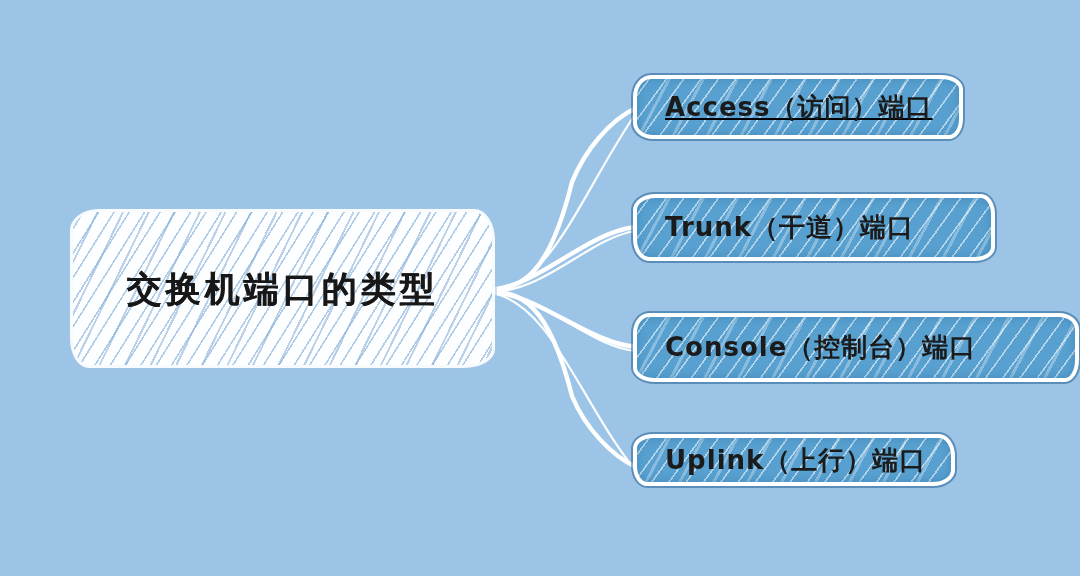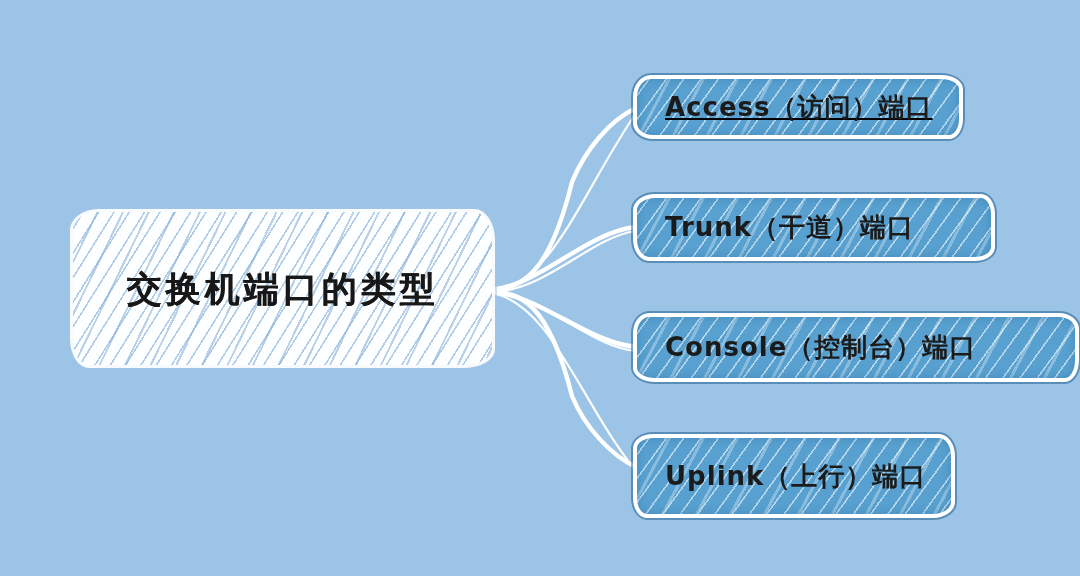--- a/index.html
+++ b/index.html
@@ -94,21 +94,21 @@
   .branch-label {
     font-size: 26px;
     font-weight: 600;
     letter-spacing: 1px;
     color: #1b1b1b;
     white-space: nowrap;
   }
   .branch-access  { left: 633px; top: 75px;  width: 330px; height: 64px; border-radius: 18px 22px 14px 20px / 22px 14px 20px 16px; text-decoration: underline; }
   .branch-trunk   { left: 633px; top: 194px; width: 362px; height: 67px; border-radius: 22px 14px 20px 16px / 16px 20px 14px 22px; text-align: right; }
   .branch-console { left: 633px; top: 313px; width: 446px; height: 69px; border-radius: 16px 20px 14px 22px / 20px 16px 22px 14px; }
-  .branch-uplink  { left: 633px; top: 434px; width: 322px; height: 84px; border-radius: 20px 16px 22px 14px / 14px 22px 16px 20px; }
+  .branch-uplink  { left: 633px; top: 434px; width: 322px; height: 52px; border-radius: 20px 16px 22px 14px / 14px 22px 16px 20px; }
 </style>
 </head>
 <body>
 
 <div class="canvas">
 
   <svg class="connectors" viewBox="0 0 1080 576" xmlns="http://www.w3.org/2000/svg" aria-hidden="true">
     <g>
       <path class="main" d="M490,290 C520,288 548,279 572,182 L572,182 C585,150 610,120 636,108"></path>
       <path class="echo" d="M492,292 C552,284 580,196 636,113"></path>

